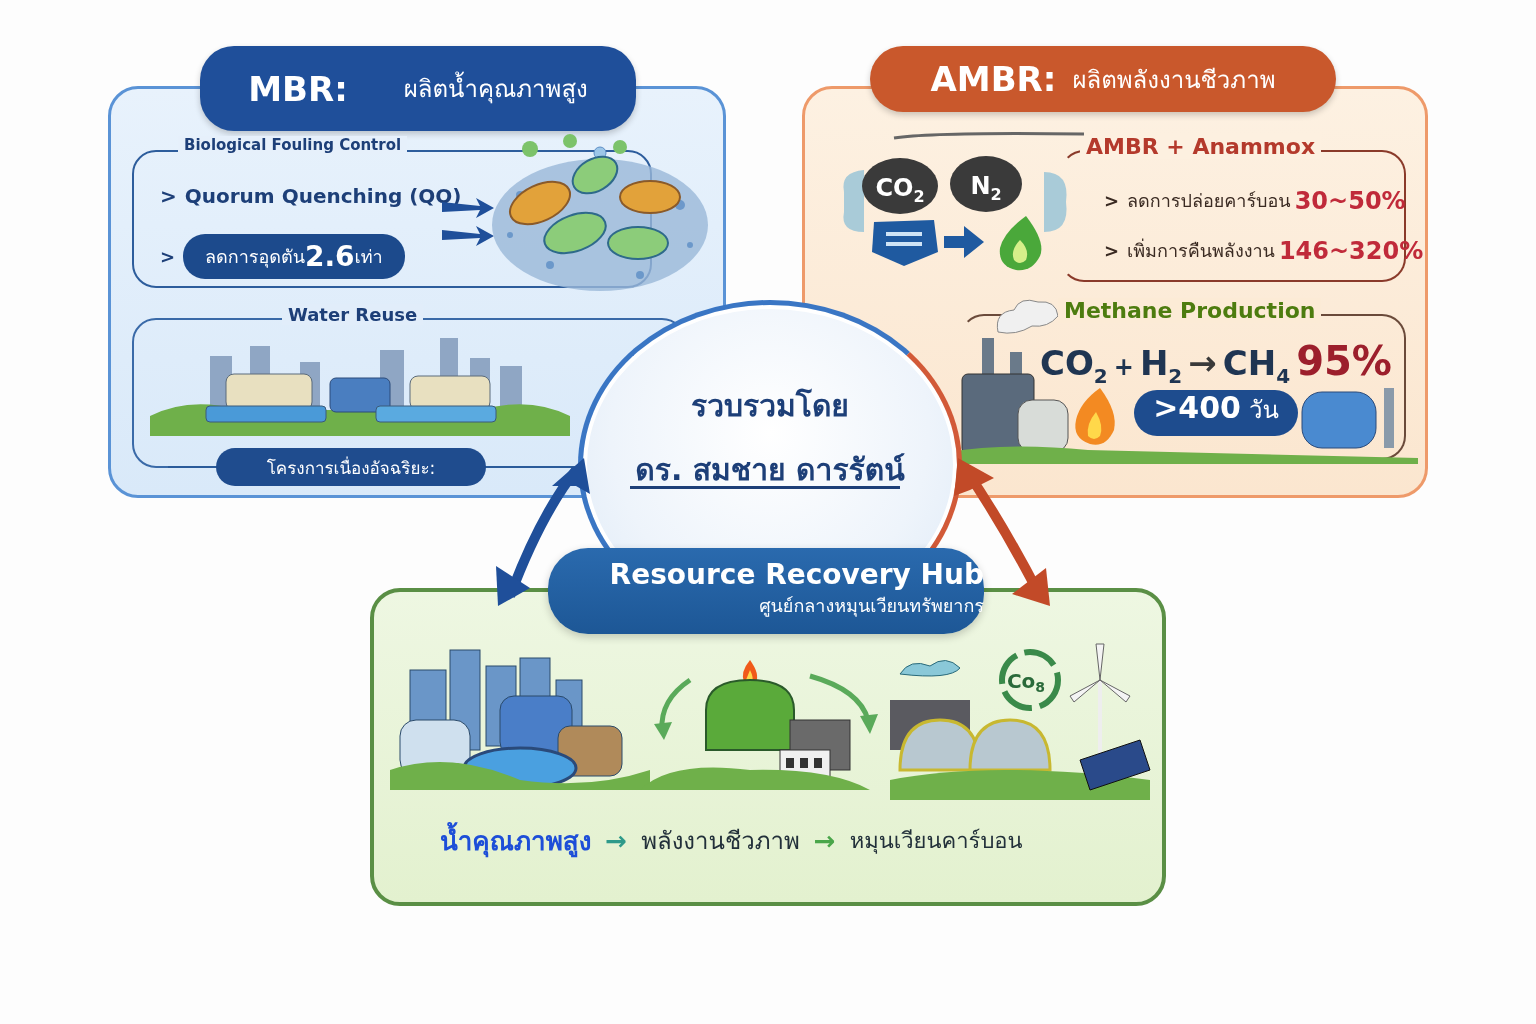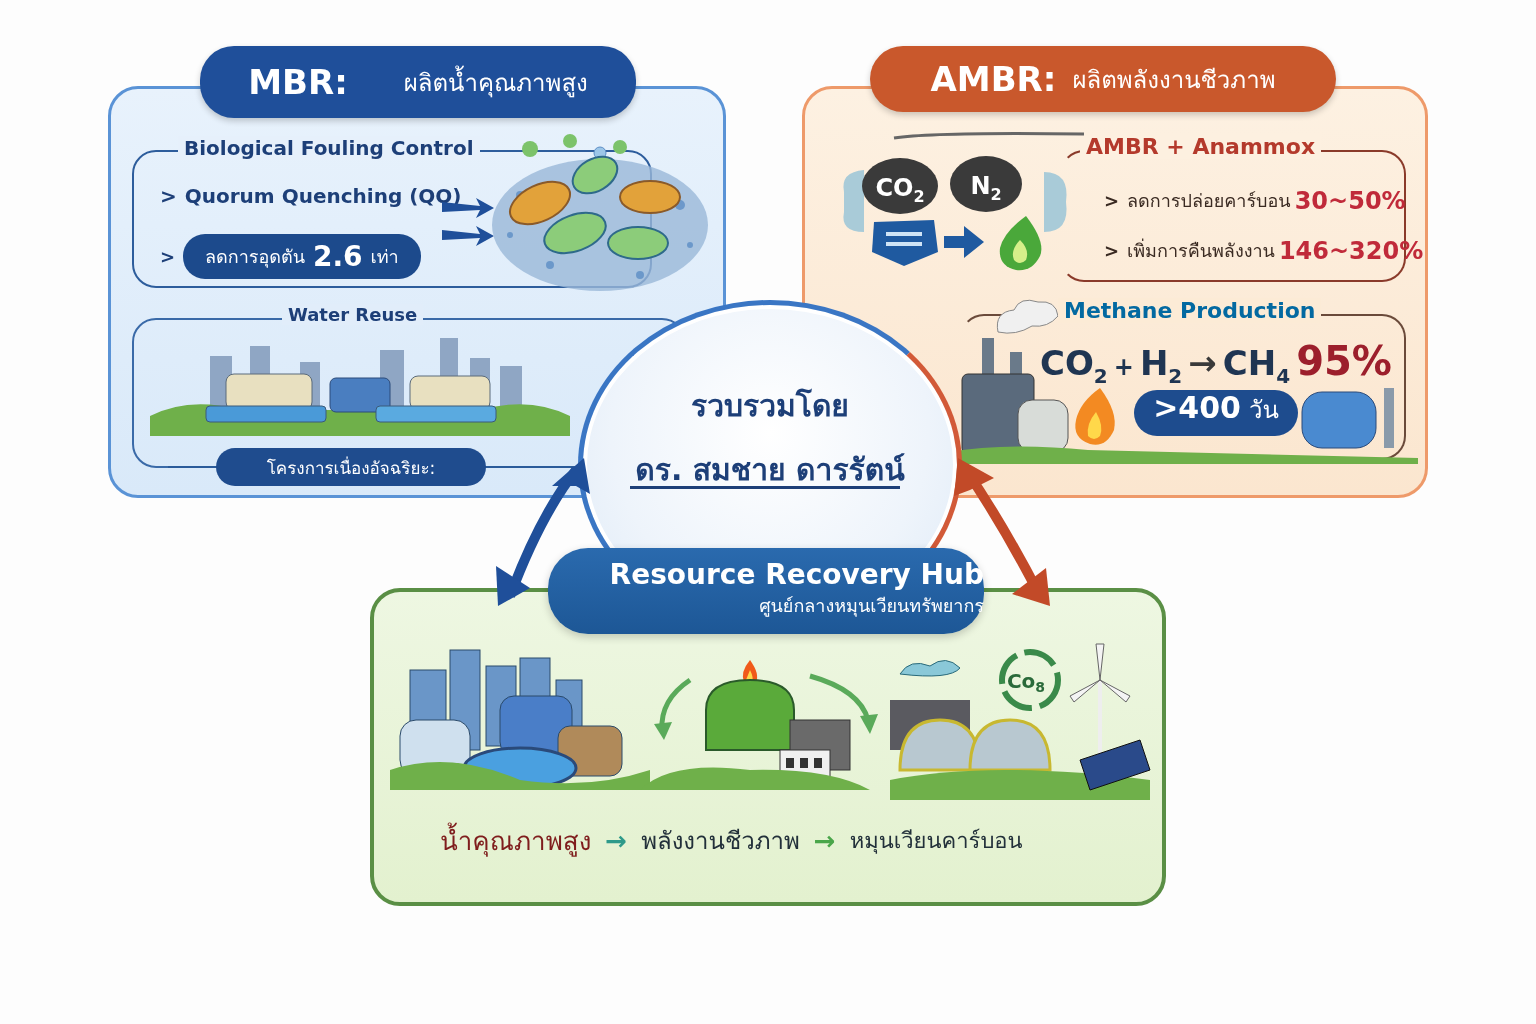--- a/index.html
+++ b/index.html
@@ -8,41 +8,41 @@
 
   .panel { position: absolute; border-radius: 30px; }
   .panel-mbr { left: 108px; top: 86px; width: 618px; height: 412px; border: 3px solid #5a93d6;
     background: linear-gradient(180deg, #e8f2fc 0%, #d9e9f9 100%); }
   .panel-ambr { left: 802px; top: 86px; width: 626px; height: 412px; border: 3px solid #ee9a6a;
     background: linear-gradient(180deg, #fdf1e2 0%, #fbe6cf 100%); }
   .panel-hub { left: 370px; top: 588px; width: 796px; height: 318px; border: 4px solid #5a8f45;
     background: linear-gradient(180deg, #eef7e2 0%, #e3f1cf 100%); }
 
   .pill-title { position: absolute; border-radius: 34px; color: #fff; font-weight: bold; display: flex; align-items: center; justify-content: center; white-space: nowrap; box-shadow: 0 3px 6px rgba(0,0,0,0.2); }
-  .pill-mbr { left: 200px; top: 46px; width: 436px; height: 72px; background: #1f4f9a; font-size: 34px; gap: 40px; }
+  .pill-mbr { left: 200px; top: 46px; width: 436px; height: 85px; background: #1f4f9a; font-size: 34px; gap: 40px; }
   .pill-ambr { left: 870px; top: 46px; width: 466px; height: 66px; background: #c9582c; font-size: 34px; }
   .pill-title .small { font-size: 24px; font-weight: normal; margin-left: 16px; }
 
   .section-box { position: absolute; border: 2px solid #2b5b9a; border-radius: 24px; border-top-color: transparent; }
   .sec-fouling { left: 132px; top: 150px; width: 520px; height: 138px; border-color: #2d5d9c; }
   .sec-water { left: 132px; top: 318px; width: 554px; height: 150px; border-color: #3a6aa8; }
   .sec-anammox { left: 1060px; top: 150px; width: 346px; height: 132px; border-color: #8a3a2a; border-left-color: transparent; }
   .sec-methane { left: 960px; top: 314px; width: 446px; height: 146px; border-color: #6a4a3a; border-left-color: transparent; }
 
   .sec-heading { position: absolute; font-weight: bold; white-space: nowrap; }
-  .h-fouling { left: 178px; top: 136px; font-size: 20px; color: #1d3f78; background: #e6f0fb; padding: 0 6px; }
+  .h-fouling { left: 178px; top: 136px; font-size: 15px; color: #1d3f78; background: #e6f0fb; padding: 0 6px; }
   .h-water { left: 282px; top: 304px; font-size: 18px; color: #1d3f78; background: #e1edfa; padding: 0 6px; }
   .h-anammox { left: 1080px; top: 134px; font-size: 22px; color: #b43a2c; background: #fdf0e0; padding: 0 6px; }
-  .h-methane { left: 1058px; top: 298px; font-size: 22px; color: #0369a1; background: #fcebd6; padding: 0 6px; }
+  .h-methane { left: 1058px; top: 298px; font-size: 22px; color: #4d7c0f; background: #fcebd6; padding: 0 6px; }
 
   .bullet { position: absolute; white-space: nowrap; display: flex; align-items: center; }
   .b-qq { left: 160px; top: 184px; font-size: 20px; color: #1d3f78; font-weight: bold; }
   .b-pressure { left: 160px; top: 234px; font-size: 18px; color: #1d3f78; font-weight: bold; }
   .chev { margin-right: 8px; font-weight: bold; }
-  .dark-pill { background: #1c4a8c; color: #fff; border-radius: 22px; padding: 6px 22px; display: inline-flex; align-items: center; gap: 8px; font-weight: normal; }
+  .dark-pill { background: #1c4a8c; color: #fff; border-radius: 22px; padding: 6px 22px; display: inline-flex; align-items: center; font-weight: normal; }
   .dark-pill .big { font-size: 28px; font-weight: bold; }
 
   .b-co2 { left: 1104px; top: 186px; font-size: 18px; color: #3a2a22; }
   .b-energy { left: 1104px; top: 236px; font-size: 18px; color: #3a2a22; }
   .red-num { color: #c02a3a; font-weight: bold; font-size: 24px; margin-left: 4px; }
 
   .equation { position: absolute; left: 1040px; top: 338px; font-size: 34px; font-weight: bold; color: #1f3552; white-space: nowrap; display: flex; align-items: baseline; gap: 6px; }
   .equation sub { font-size: 20px; }
   .eq-pct { color: #9c1f2c; font-size: 40px; }
 
@@ -58,21 +58,21 @@
     border: 5px solid #3a76c4; border-right-color: #d25a38; box-shadow: 0 0 0 4px #fff inset; }
   .center-text-1 { position: absolute; left: 578px; top: 382px; width: 384px; text-align: center; font-size: 30px; font-weight: bold; color: #1d3f78; }
   .center-text-2 { position: absolute; left: 578px; top: 446px; width: 384px; text-align: center; font-size: 30px; font-weight: bold; color: #1d3f78; }
   .center-underline { position: absolute; left: 630px; top: 486px; width: 270px; height: 3px; background: #1d3f78; }
 
   .hub-pill { position: absolute; left: 548px; top: 548px; width: 436px; height: 86px; background: linear-gradient(180deg, #2a6aae 0%, #1d5796 100%); border-radius: 40px; color: #fff; text-align: right; box-shadow: 0 3px 8px rgba(0,0,0,0.2); }
   .hub-title { font-size: 28px; font-weight: bold; margin-top: 10px; }
   .hub-sub { font-size: 18px; margin-top: 0; }
 
   .flow { position: absolute; top: 820px; left: 440px; display: flex; align-items: center; gap: 14px; white-space: nowrap; }
-  .flow-1 { font-size: 26px; font-weight: normal; color: #7f1d1d; text-align: center; }
+  .flow-1 { font-size: 26px; font-weight: bold; color: #1d4ed8; text-align: center; }
   .flow-2 { font-size: 24px; color: #22303a; }
   .flow-3 { font-size: 22px; color: #22303a; }
   .flow-arrow { font-size: 26px; font-weight: bold; }
   .fa-teal { color: #2e9a8a; }
   .fa-green { color: #4aa64a; }
 
   svg.abs { position: absolute; overflow: visible; }
 </style>
 </head>
 <body>

